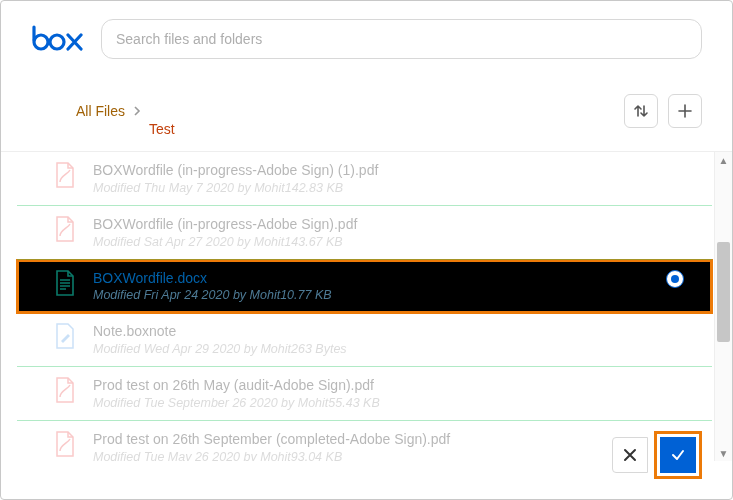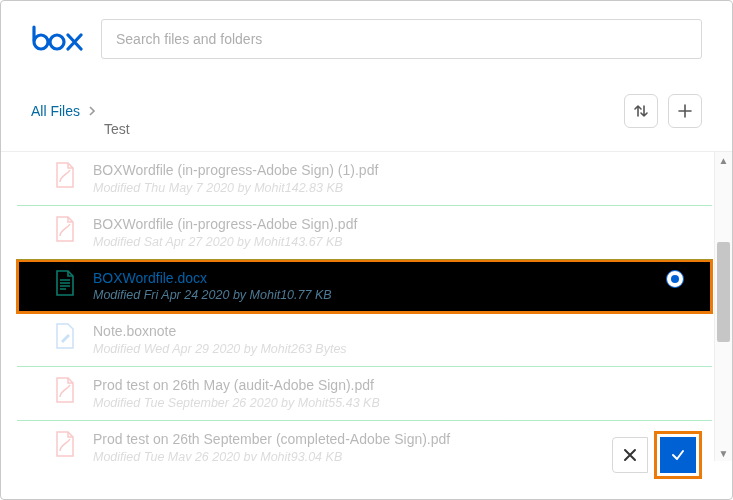--- a/index.html
+++ b/index.html
@@ -24,43 +24,43 @@
     color: #0061d5;
     font-weight: 800;
     font-size: 24px;
     letter-spacing: -1px;
   }
   .logo svg { display:block; }
   .search {
     flex: 1;
     height: 40px;
     border: 1px solid #d8d8d8;
-    border-radius: 3px;
+    border-radius: 12px;
     padding: 0 14px;
     font-size: 14px;
     color: #333;
     outline: none;
     background: #fff;
   }
   .search::placeholder { color: #aeaeae; }
   
   .toolbar {
     display: flex;
     align-items: center;
     padding: 8px 30px 14px 30px;
   }
   .breadcrumb {
     display: flex;
     align-items: center;
     gap: 8px;
     font-size: 14px;
     color: #767676;
   }
-  .breadcrumb .link { color: #0369a1; }
-  .breadcrumb .current { color: #737373; margin-top: 36px; }
+  .breadcrumb .link { color: #a16207; margin-left: 45px; }
+  .breadcrumb .current { color: #c2410c; margin-top: 36px; }
   .breadcrumb .chev { color: #9a9a9a; display:flex; }
   .toolbar-spacer { flex:1; }
   .sq-btn {
     width: 34px; height: 34px;
     border: 1px solid #d8d8d8;
     border-radius: 6px;
     background:#fff;
     display:flex; align-items:center; justify-content:center;
     margin-left: 10px;
     cursor:pointer;

